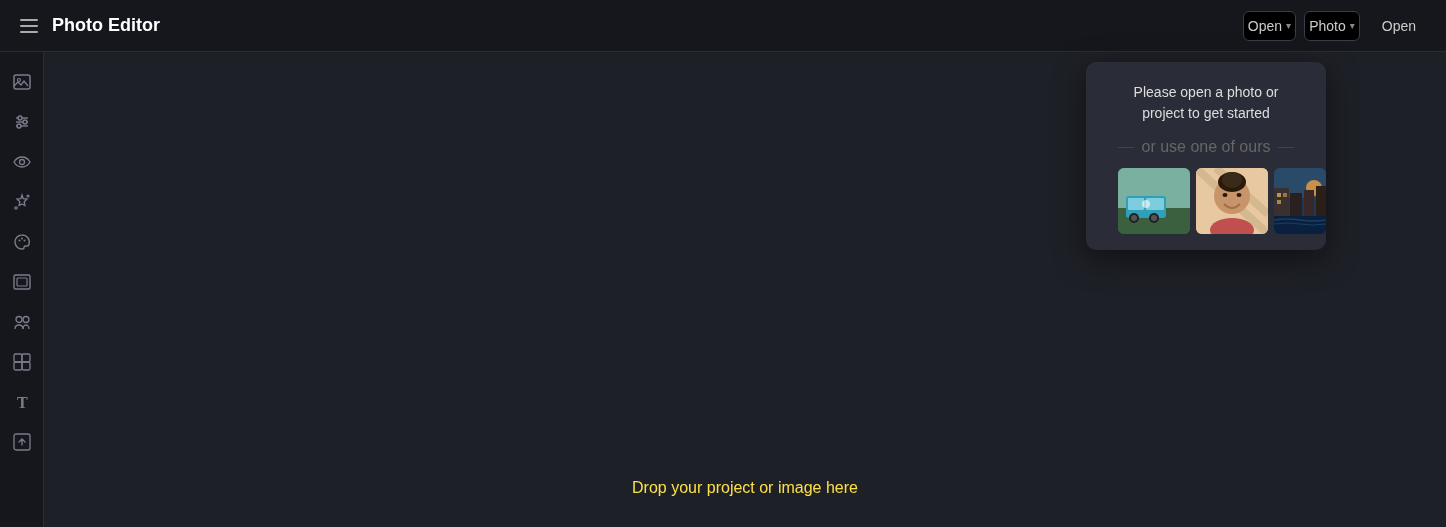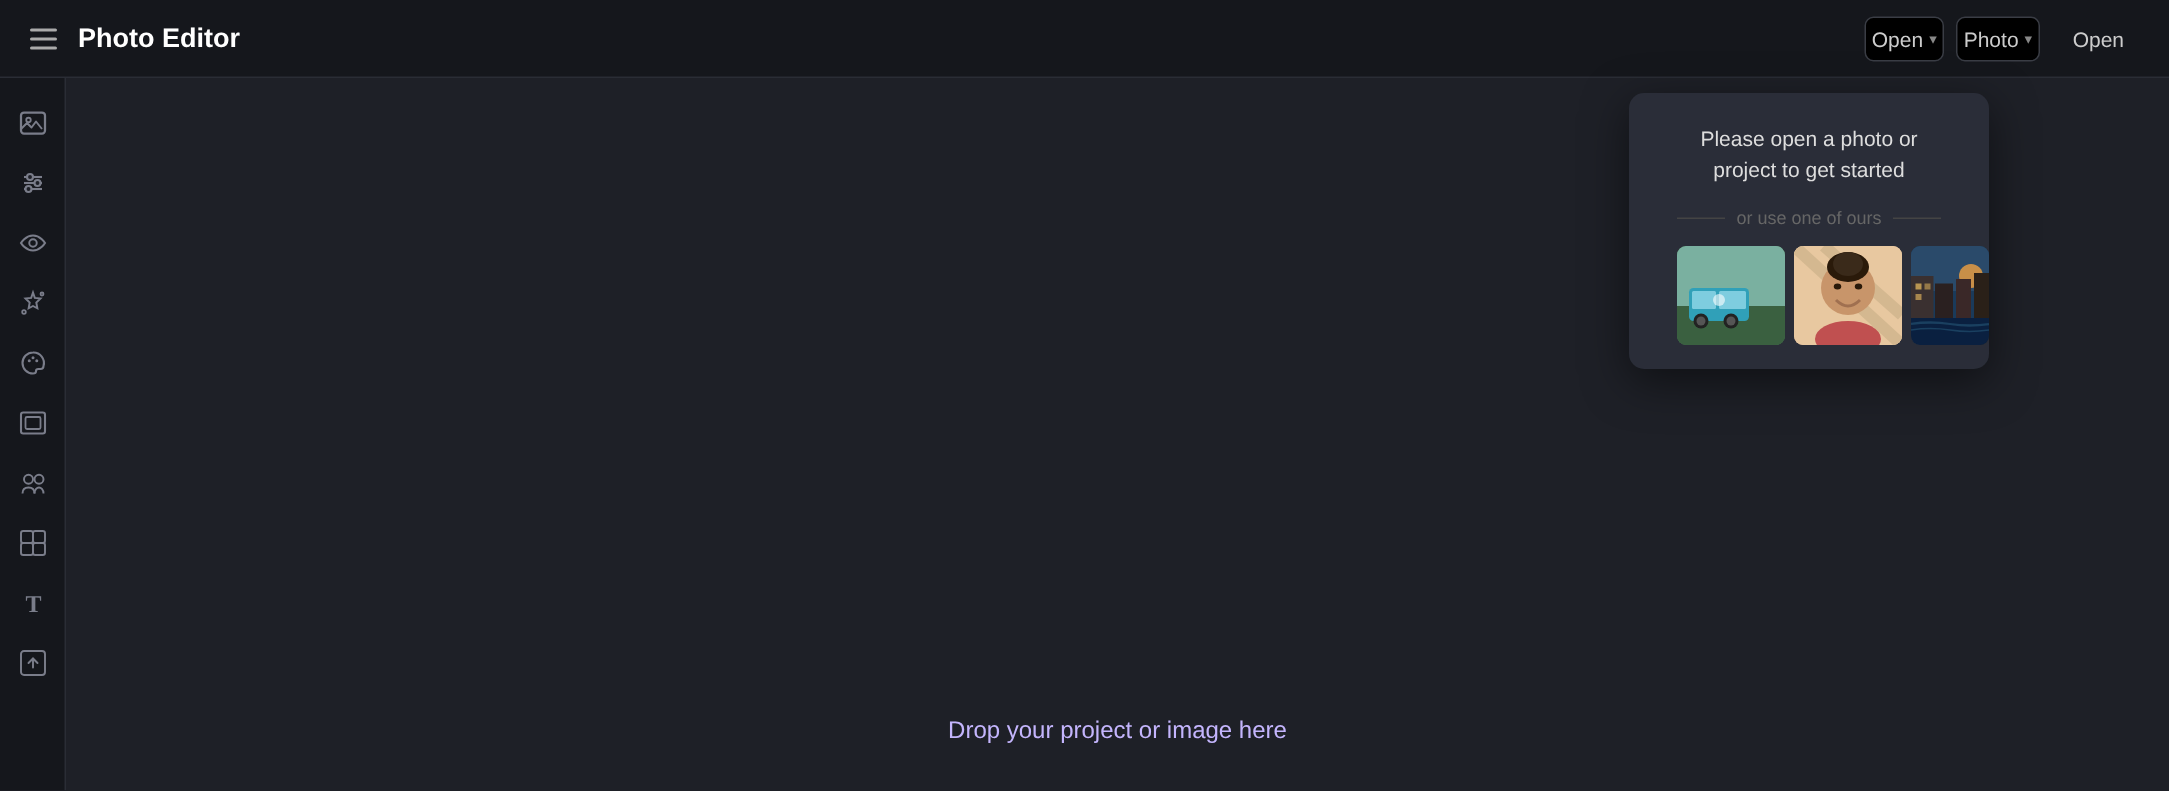--- a/index.html
+++ b/index.html
@@ -114,21 +114,21 @@
       display: flex;
       align-items: center;
       justify-content: center;
     }
 
     .drop-text {
       position: absolute;
       bottom: 30px;
       left: 50%;
       transform: translateX(-50%);
-      color: #c4b5fd;
+      color: #fde047;
       font-size: 16px;
       white-space: nowrap;
     }
 
     
     .popup-card {
       position: absolute;
       top: 10px;
       right: 120px;
       width: 240px;
@@ -149,21 +149,21 @@
       align-items: center;
       gap: 8px;
       margin-bottom: 12px;
     }
     .popup-divider-line {
       flex: 1;
       height: 1px;
       background: #444;
     }
     .popup-divider-text {
-      font-size: 12px;
+      font-size: 16px;
       color: #666;
       white-space: nowrap;
     }
     .popup-images {
       display: flex;
       gap: 6px;
     }
     .popup-img-wrap {
       width: 72px;
       height: 66px;

